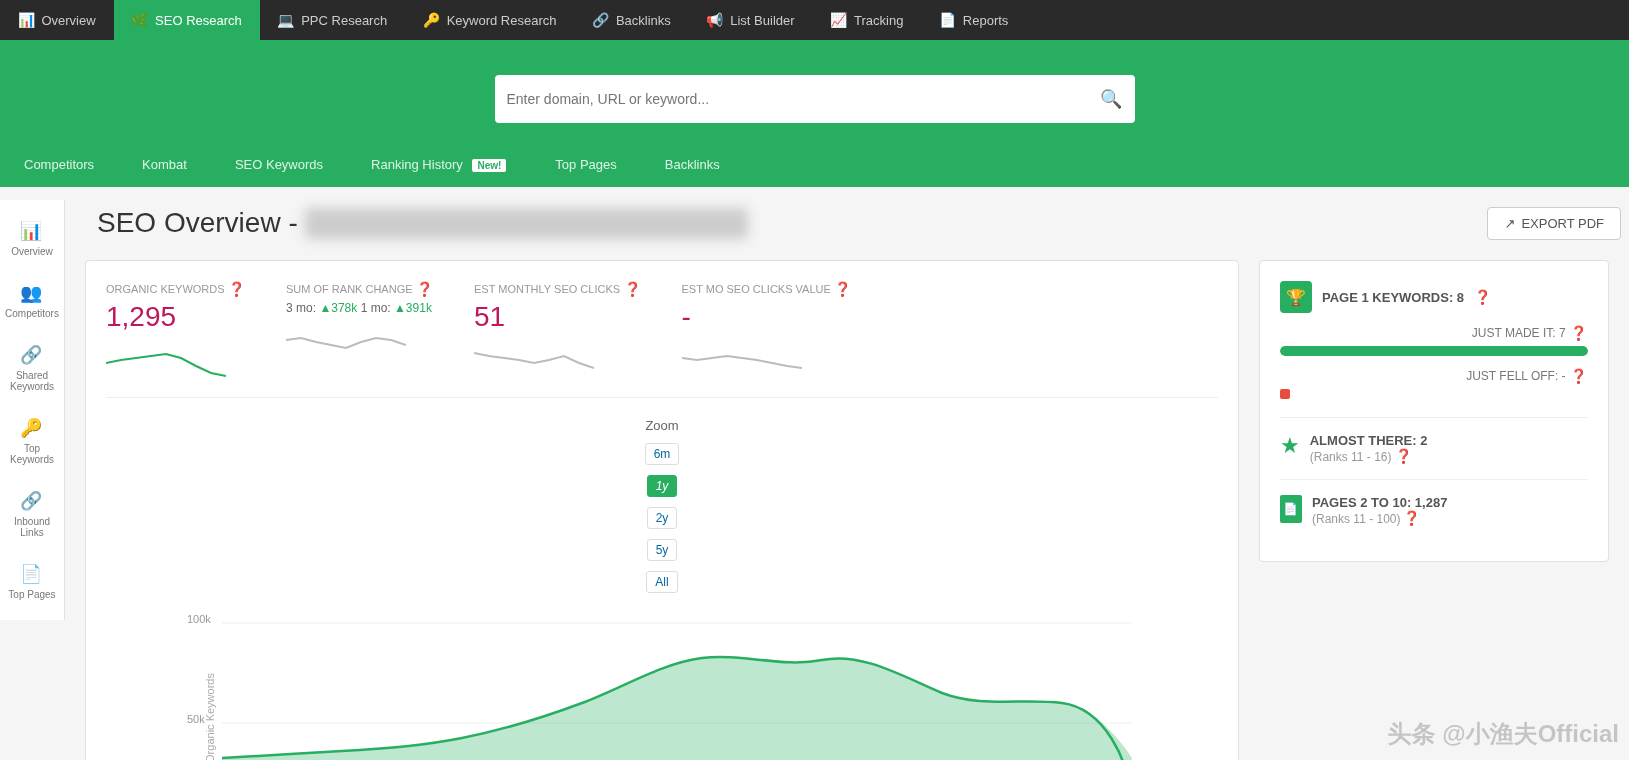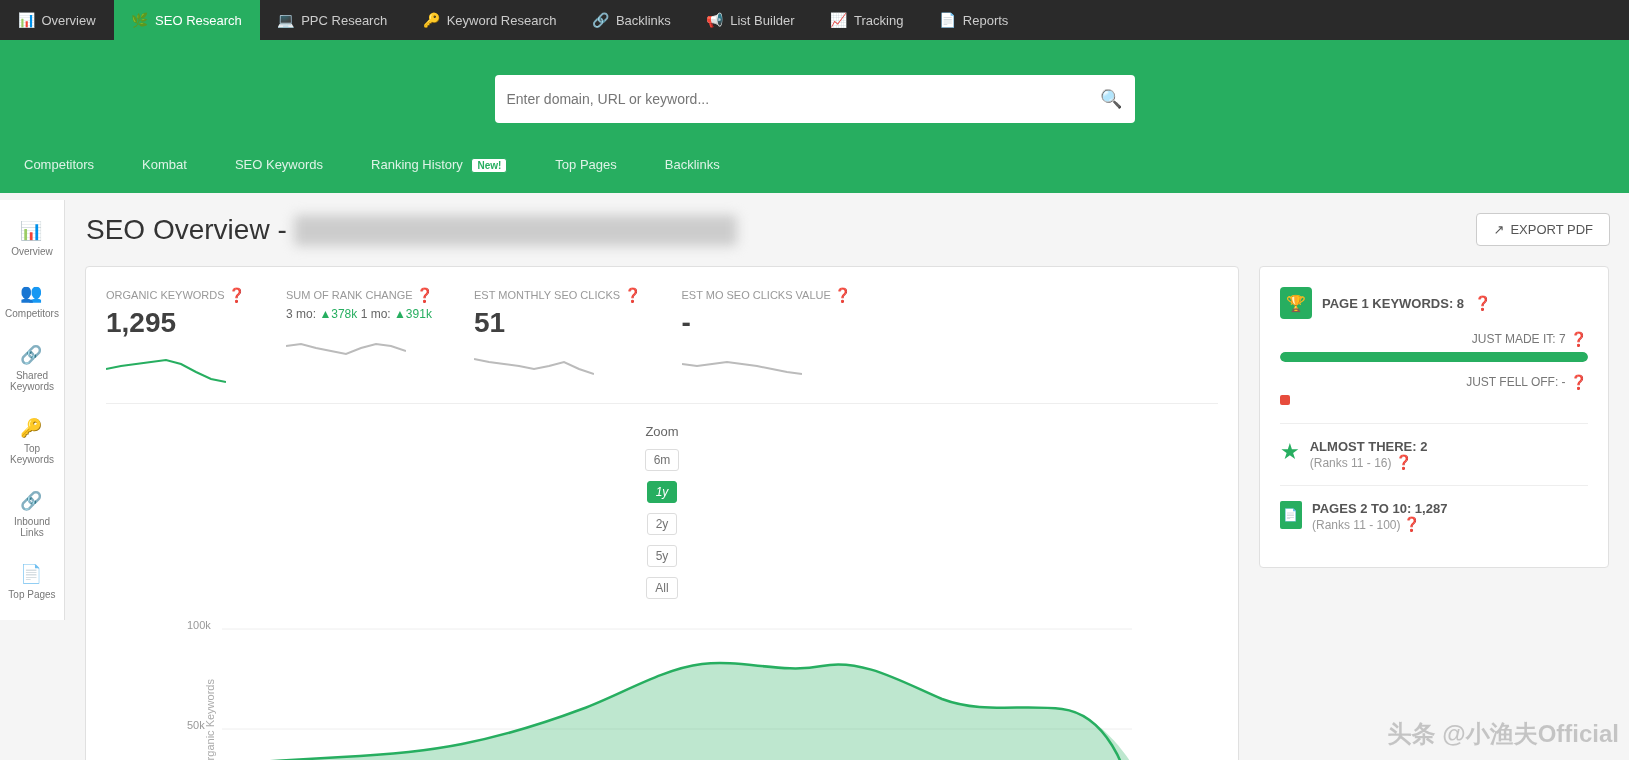--- a/index.html
+++ b/index.html
@@ -24,21 +24,21 @@
     }
     .top-nav-item.active {
       background: #27ae60;
       color: #fff;
     }
     .top-nav-item .nav-icon { font-size: 14px; }
 
     
     .green-header {
       background: #27ae60;
-      padding: 20px 0 6px 0;
+      padding: 20px 0 0 0;
     }
     .search-bar-container {
       display: flex;
       justify-content: center;
       padding: 15px 0 20px 0;
     }
     .search-bar {
       display: flex;
       align-items: center;
       background: #fff;
@@ -119,23 +119,22 @@
       text-align: center;
       width: 100%;
       gap: 4px;
     }
     .sidebar-item .s-icon { font-size: 18px; }
 
     
     .page-title-bar {
       display: flex;
       justify-content: space-between;
-      align-items: center;
       margin-bottom: 20px;
-      margin-left: 1px;
+      margin-left: 12px;
       width: 100%;
     }
     .page-title {
       font-size: 28px;
       font-weight: 300;
       color: #333;
     }
     .page-title .blurred {
       display: inline-block;
       background: #ccc;
@@ -175,22 +174,22 @@
       font-size: 11px;
       color: #999;
       text-transform: uppercase;
       margin-bottom: 4px;
       display: flex;
       align-items: center;
       gap: 4px;
     }
     .stat-value {
       font-size: 28px;
-      font-weight: 700;
-      color: #404040;
+      font-weight: 400;
+      color: #be185d;
     }
     .stat-sub {
       font-size: 12px;
       color: #666;
       margin-top: 2px;
     }
     .stat-sub .up { color: #27ae60; }
 
     
     .chart-controls {
@@ -202,21 +201,21 @@
       color: #666;
       flex-direction: column;
     }
     .zoom-btn {
       padding: 3px 8px;
       border: 1px solid #ddd;
       border-radius: 3px;
       cursor: pointer;
       font-size: 12px;
       background: #fff;
-      color: #737373;
+      color: #0369a1;
     }
     .zoom-btn.active {
       background: #27ae60;
       color: #fff;
       border-color: #27ae60;
       font-style: italic;
     }
 
     .chart-area {
       position: relative;

